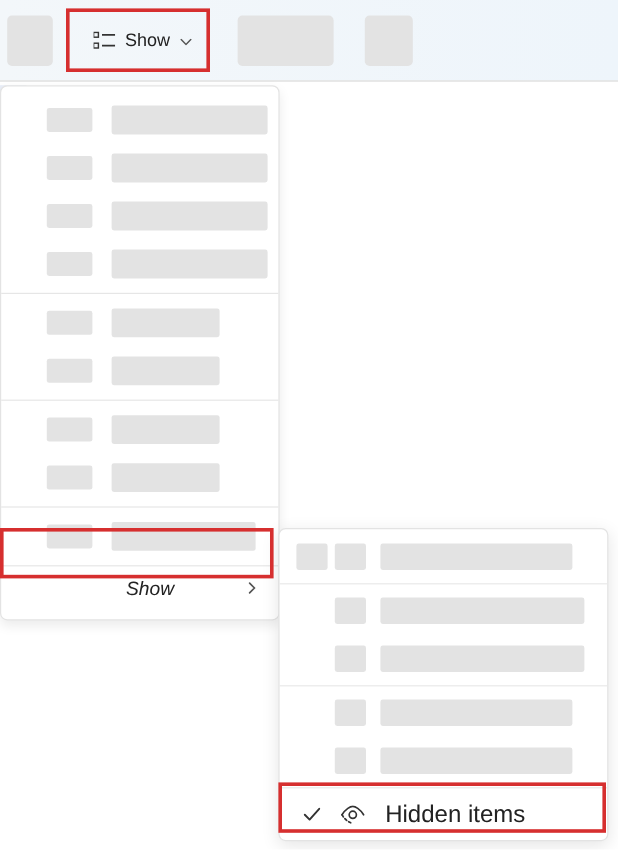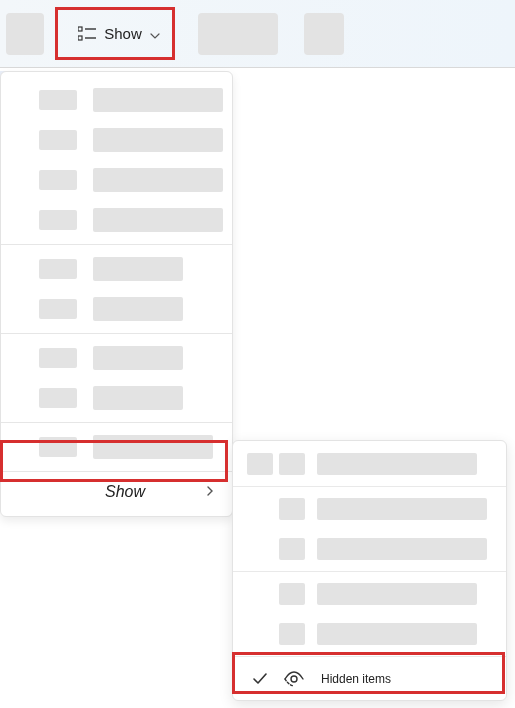--- a/index.html
+++ b/index.html
@@ -174,21 +174,21 @@
     .s-label-ph { height: 22px; margin-left: 12px; }
     .lw-160 { width: 160px; }
     .lw-170 { width: 170px; }
 
     .hidden-item .check svg,
     .hidden-item .eye svg { display: block; }
     .hidden-item .check { width: 26px; display:flex; justify-content:center; }
     .hidden-item .eye { margin-left: 8px; width: 26px; display:flex; justify-content:center;}
     .hidden-item .hidden-label {
       margin-left: 14px;
-      font-size: 12px;
+      font-size: 20px;
       color: #222;
     }
 
     .s-sep {
       height: 1px;
       background: #e9e9e9;
       margin: 2px 0;
     }
   </style>
 </head>

